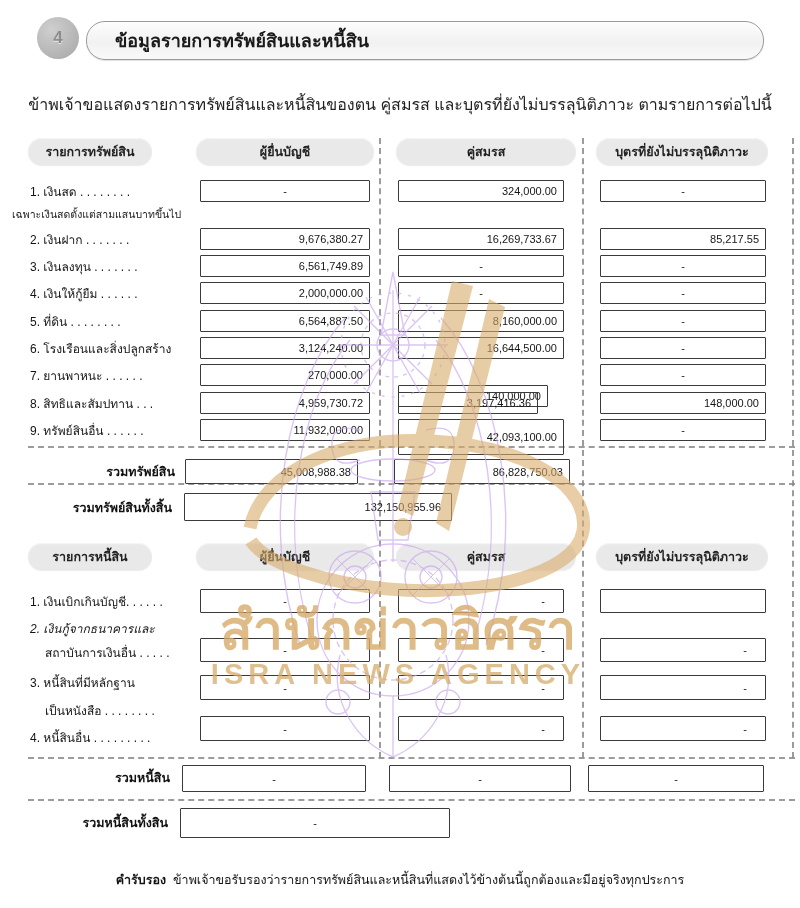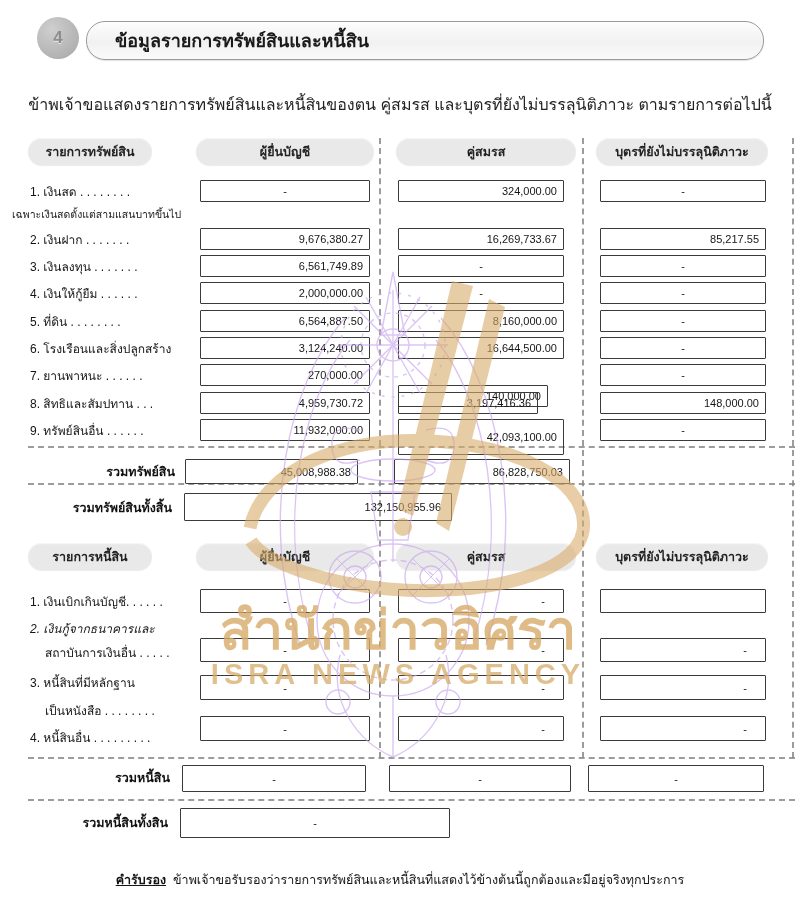--- a/index.html
+++ b/index.html
@@ -38,21 +38,21 @@
   .vbox.right{justify-content:flex-end;padding-right:6px;}
   .vbox.center{justify-content:center;}
   .vbox.dashright{justify-content:flex-end;padding-right:18px;}
   .totlabel{position:absolute;font-size:12.5px;font-weight:600;color:#111;text-align:right;transform:translateY(-50%);}
 
   
   .wm{position:absolute;left:0;top:0;width:800px;height:908px;pointer-events:none;z-index:30;}
 
   
   .cert{position:absolute;left:0;top:870px;width:800px;text-align:center;font-size:12.5px;color:#141414;}
-  .cert b{text-decoration:underline;margin-right:7px;}
+  .cert b{margin-right:7px;}
 </style>
 </head>
 <body>
 
 <div class="page">
 
   <div class="hdr-num">
     <span>4</span>
   </div>
   <div class="hdr-bar">

